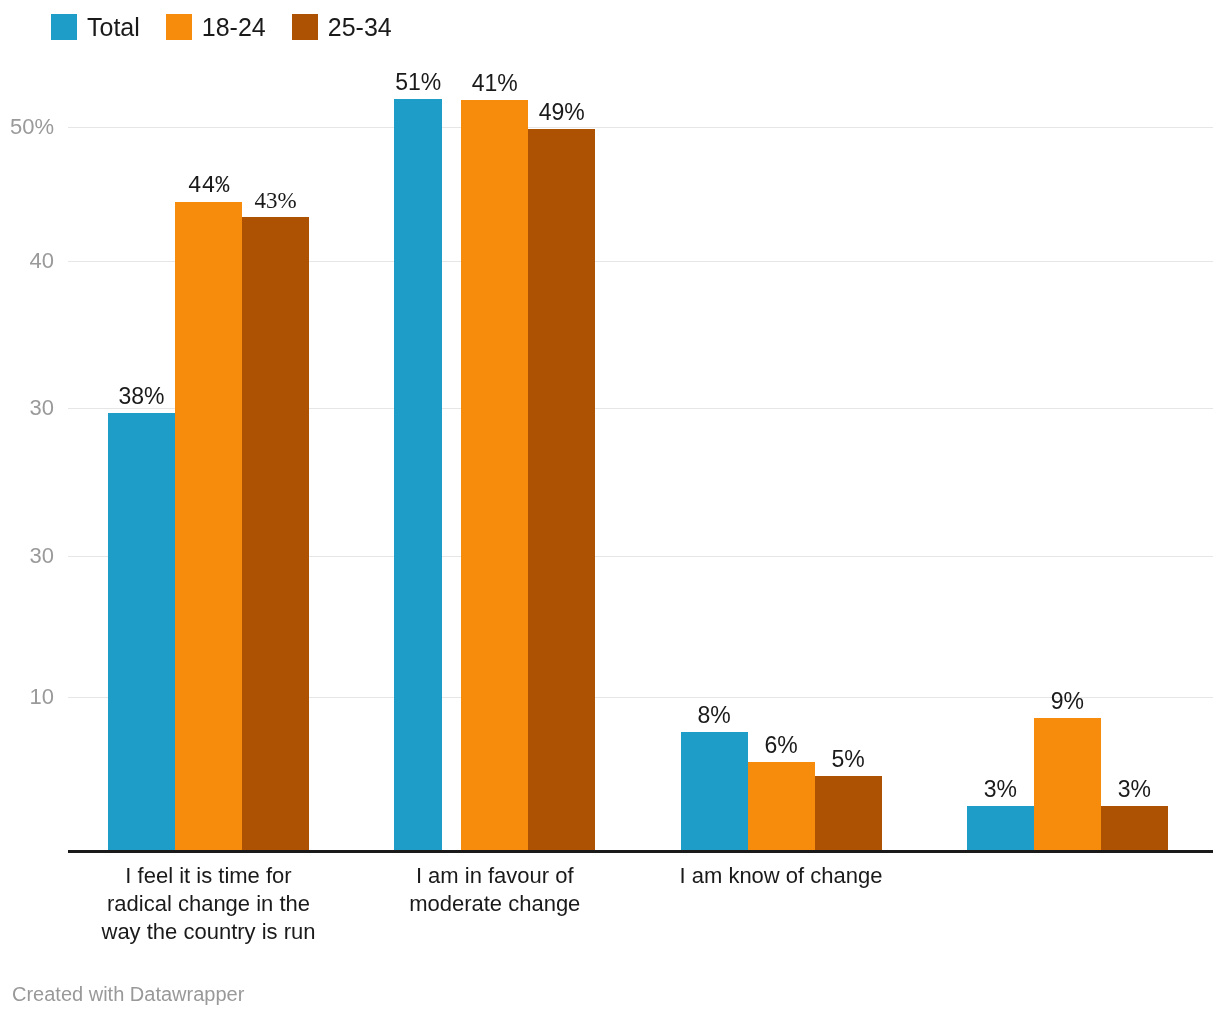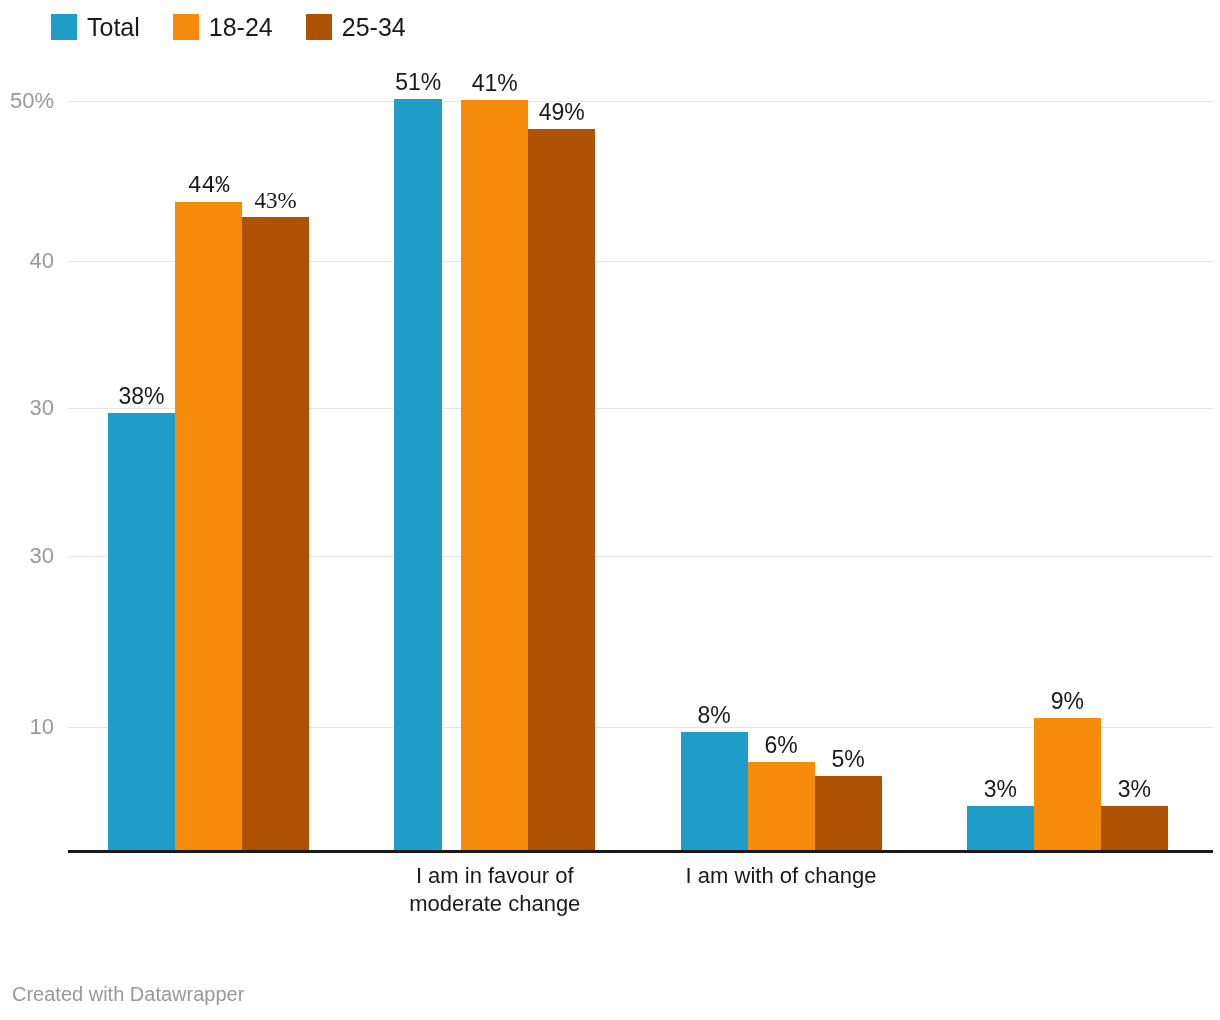--- a/index.html
+++ b/index.html
@@ -16,21 +16,21 @@
     position: relative;
   }
 
   
   #legend {
     position: absolute;
     left: 12px;
     top: 14px;
     display: flex;
     align-items: center;
-    gap: 7px;
+    gap: 0;
     padding-left: 39px;
   }
   .legend-item {
     display: flex;
     align-items: center;
     margin-right: 26px;
   }
   .legend-swatch {
     width: 26px;
     height: 26px;
@@ -137,46 +137,51 @@
   </div>
   <div class="legend-item">
     <span class="legend-swatch" style="background: rgb(173, 81, 2);"></span>
     <span class="legend-label">25-34</span>
   </div>
 </div>
 
 <div id="chart">
   <div id="plot">
 
-  <div class="gridline" style="top: 657px;">
+  <div class="gridline" style="top: 627px;">
         <span class="ytick">10</span>
       </div>
       <div class="gridline" style="top: 485.66px;">
         <span class="ytick">30</span>
       </div>
       <div class="gridline" style="top: 338.491px;">
         <span class="ytick">30</span>
       </div>
       <div class="gridline" style="top: 191.321px;">
         <span class="ytick">40</span>
       </div>
-      <div class="gridline" style="top: 31px;">
+      <div class="gridline" style="top: 57px;">
         <span class="ytick">50%</span>
       </div>
       <div class="gridline zero" style="top: 780px;"></div>
       <div class="group" style="left: 0px; width: 286.25px;">
         <div class="bar" style="left: 40px; width: 67px; height: 437px; background: rgb(31, 157, 201);">
           <span class="bar-label">38%</span>
         </div>
         <div class="bar" style="left: 107px; width: 67px; height: 647.547px; background: rgb(247, 140, 12); font-family: Liberation Mono, monospace;">
           <span class="bar-label">44%</span>
         </div>
         <div class="bar" style="left: 174px; width: 67px; height: 632.83px; background: rgb(173, 81, 2); font-family: Liberation Serif, serif;">
           <span class="bar-label">43%</span>
         </div>
+        <div class="catlabel" style="left: -2.625px; width: 286.25px;">
+          <div>I feel it is time for</div>
+          <div>radical change in the</div>
+          <div>way the country is run</div>
+        </div>
       </div>
       <div class="group" style="left: 286.25px; width: 286.25px;">
         <div class="bar" style="left: 40px; width: 48px; height: 750.566px; background: rgb(31, 157, 201);">
           <span class="bar-label">51%</span>
         </div>
         <div class="bar" style="left: 107px; width: 67px; height: 750px; background: rgb(247, 140, 12);">
           <span class="bar-label">41%</span>
         </div>
         <div class="bar" style="left: 174px; width: 67px; height: 721.132px; background: rgb(173, 81, 2);">
           <span class="bar-label">49%</span>
@@ -190,21 +195,21 @@
         <div class="bar" style="left: 40px; width: 67px; height: 117.736px; background: rgb(31, 157, 201);">
           <span class="bar-label">8%</span>
         </div>
         <div class="bar" style="left: 107px; width: 67px; height: 88.3019px; background: rgb(247, 140, 12);">
           <span class="bar-label">6%</span>
         </div>
         <div class="bar" style="left: 174px; width: 67px; height: 73.5849px; background: rgb(173, 81, 2);">
           <span class="bar-label">5%</span>
         </div>
         <div class="catlabel" style="left: -2.625px; width: 286.25px;">
-          <div>I am with of change</div>
+          <div>I am know of change</div>
         </div>
       </div>
       <div class="group" style="left: 858.75px; width: 286.25px;">
         <div class="bar" style="left: 40px; width: 67px; height: 44.1509px; background: rgb(31, 157, 201);">
           <span class="bar-label">3%</span>
         </div>
         <div class="bar" style="left: 107px; width: 67px; height: 132.453px; background: rgb(247, 140, 12);">
           <span class="bar-label">9%</span>
         </div>
         <div class="bar" style="left: 174px; width: 67px; height: 44.1509px; background: rgb(173, 81, 2);">

